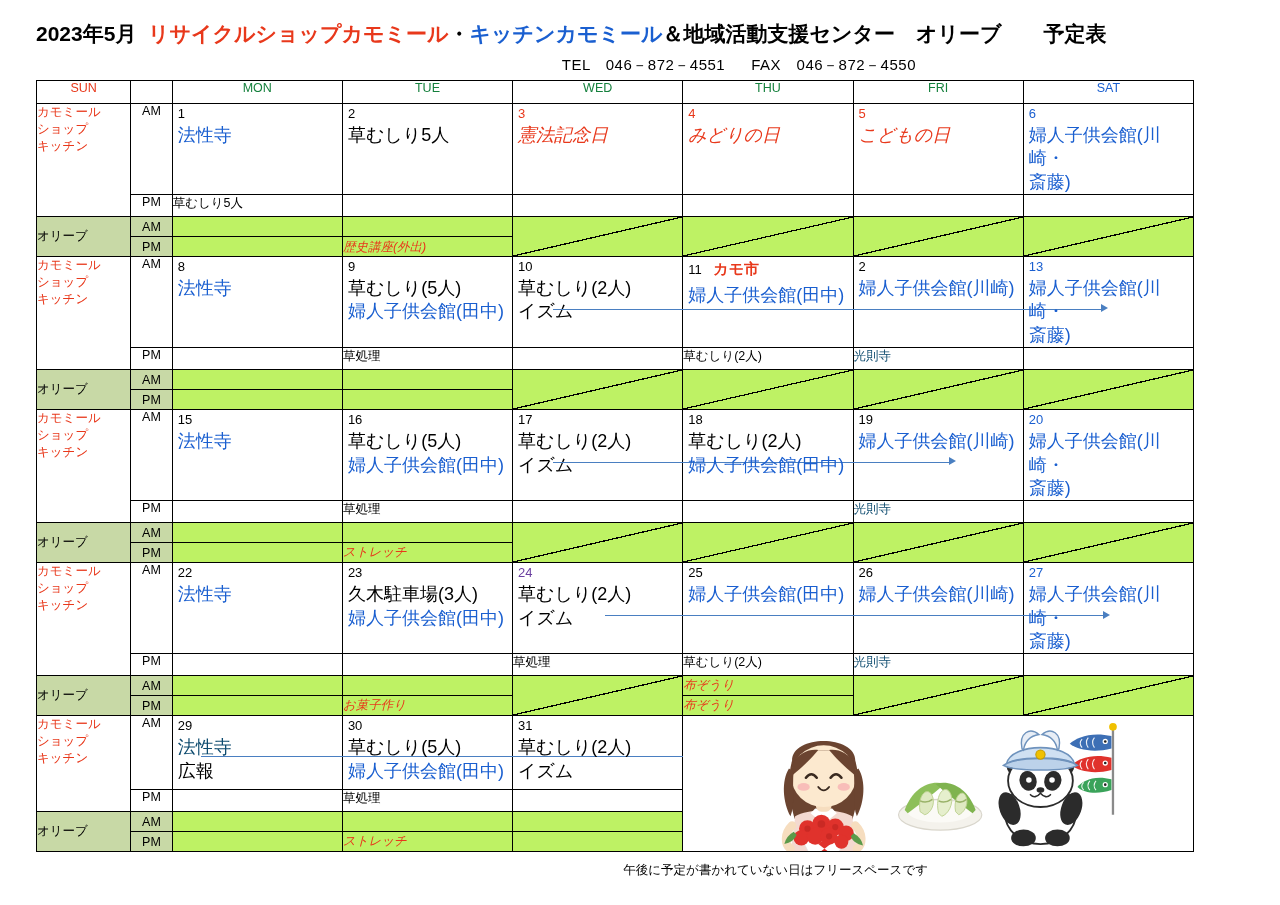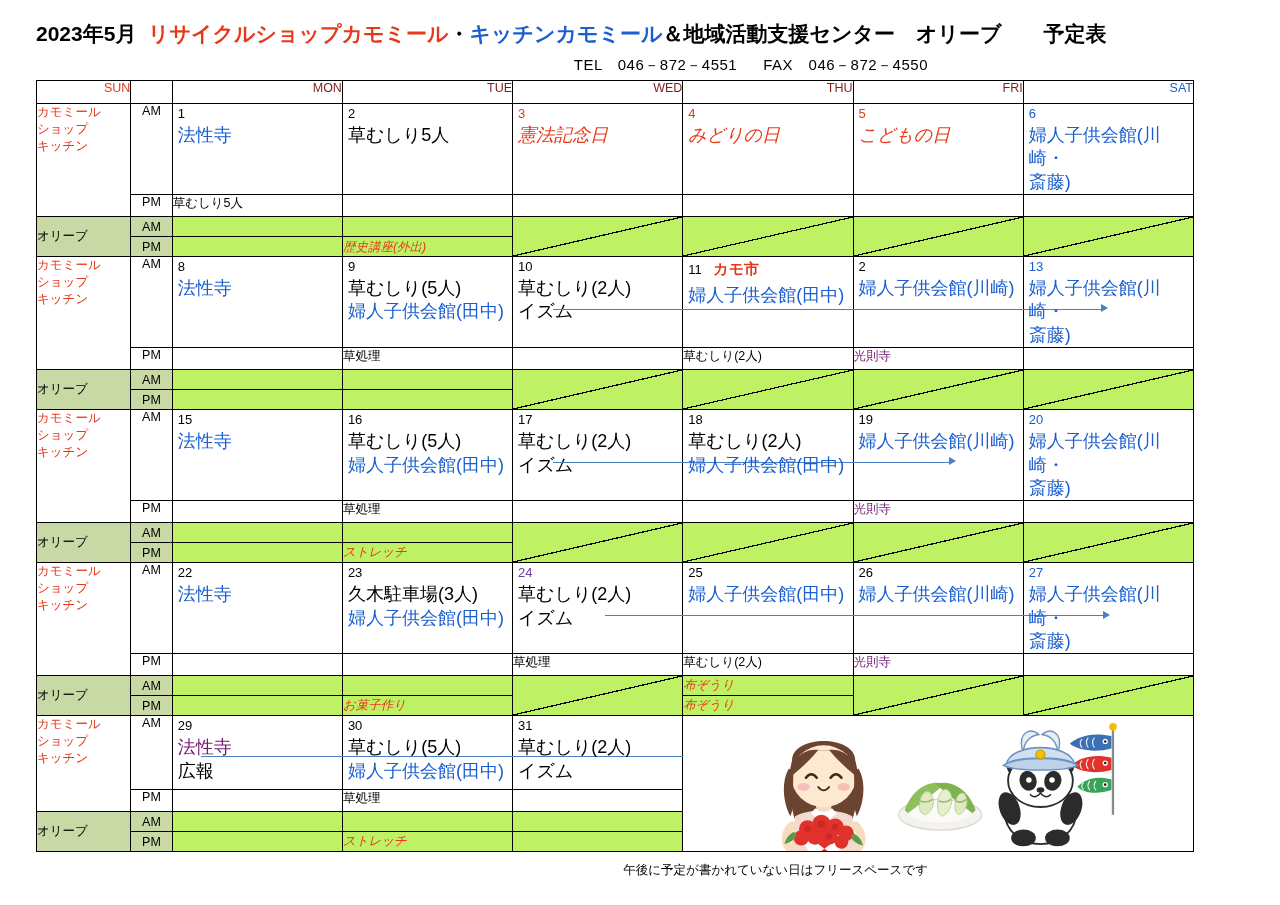--- a/index.html
+++ b/index.html
@@ -19,21 +19,21 @@
     font-size:21px;font-weight:bold;white-space:nowrap;
   }
   .title-row span{vertical-align:baseline;}
   .t-date{color:#000;}
   .t-red{color:#e8381b;}
   .t-dot{color:#000;}
   .t-blue{color:#1a5fd0;}
   .t-black{color:#000;}
 
   .contact-row{
-    position:absolute;right:88px;top:56px;
+    position:absolute;right:100px;top:56px;
     font-size:15px;letter-spacing:0.5px;white-space:nowrap;
   }
   .contact-row .gap{display:inline-block;width:26px;}
 
   
   .cal{
     position:absolute;left:36px;top:80px;
     border-collapse:collapse;
     table-layout:fixed;
     width:1158px;
@@ -45,29 +45,29 @@
     font-size:12.5px;
     font-weight:normal;
     background:#fff;
   }
   
   col.c-label{width:82px;}
   col.c-ampm{width:36px;}
   col.c-day{width:148px;}
 
   thead td{
-    text-align:right;
+    text-align:center;
     height:22px;
     font-size:13px;
     vertical-align:middle;
     padding:2px 0;
   }
   .hdr-sun{color:#e8381b;}
   .hdr-sat{color:#1a5fd0;}
-  .hdr-wk{color:#7f1d1d;}
+  .hdr-wk{color:#15803d;}
 
   .lbl-kamo{
     color:#e8381b;font-size:11.5px;line-height:1.35;
     padding:4px 3px 0 3px;text-align:left;
   }
   .lbl-olive{
     color:#000;font-size:12px;
     padding:2px 3px;text-align:left;vertical-align:middle;
   }
   .ampm{
@@ -82,21 +82,21 @@
 
   .cell{position:relative;padding:3px 4px 0 5px;height:100%;}
   .daynum{font-size:13px;line-height:1.15;display:block;margin-bottom:2px;}
   .dn-red{color:#e8381b;}
   .dn-blue{color:#1a5fd0;}
   .dn-purple{color:#6a3fa0;}
   .dn-black{color:#000;}
   .ev{display:block;line-height:1.3;font-size:18px;}
   .ev-blue{color:#1a5fd0;}
   .ev-black{color:#000;}
-  .ev-purple{color:#701a75;}
+  .ev-purple{color:#0c4a6e;}
   .ev-red{color:#e8381b;font-style:italic;}
   .ev-bigred{color:#e8381b;font-size:15px;font-weight:bold;}
   .pm-cell{padding:2px 4px 0 5px;font-size:12.5px;}
   
   .diag2{position:relative;}
   .diag2::after{
     content:"";position:absolute;left:0;top:0;width:100%;height:100%;
     background:linear-gradient(to bottom right,
       rgba(0,0,0,0) 0%, rgba(0,0,0,0) calc(50% - 0.6px),
       #000 calc(50% - 0.6px), #000 calc(50% + 0.6px),

